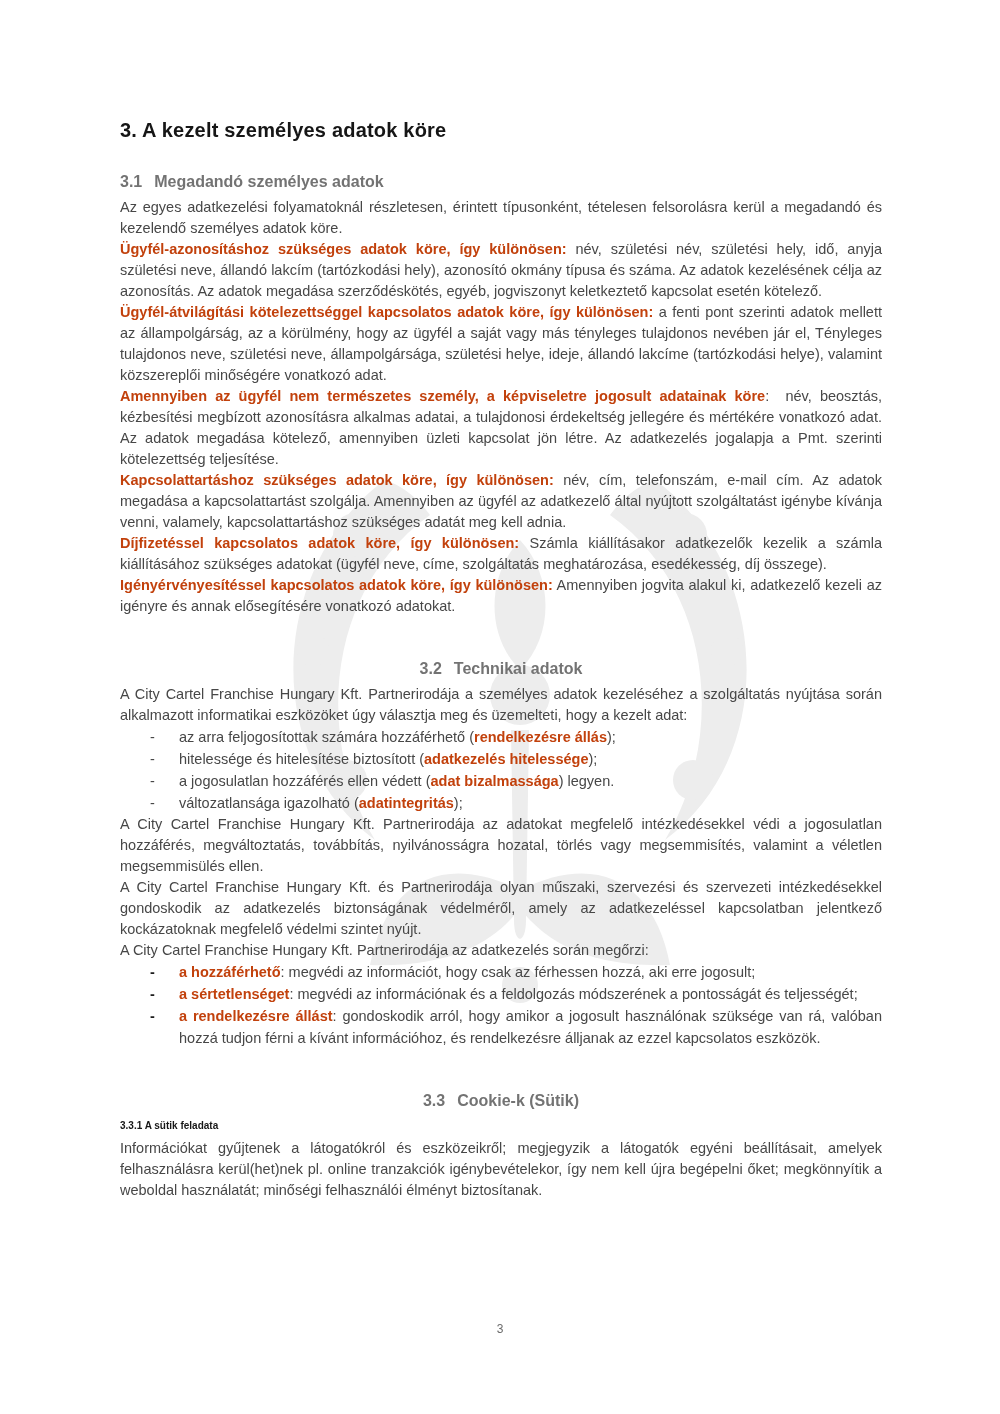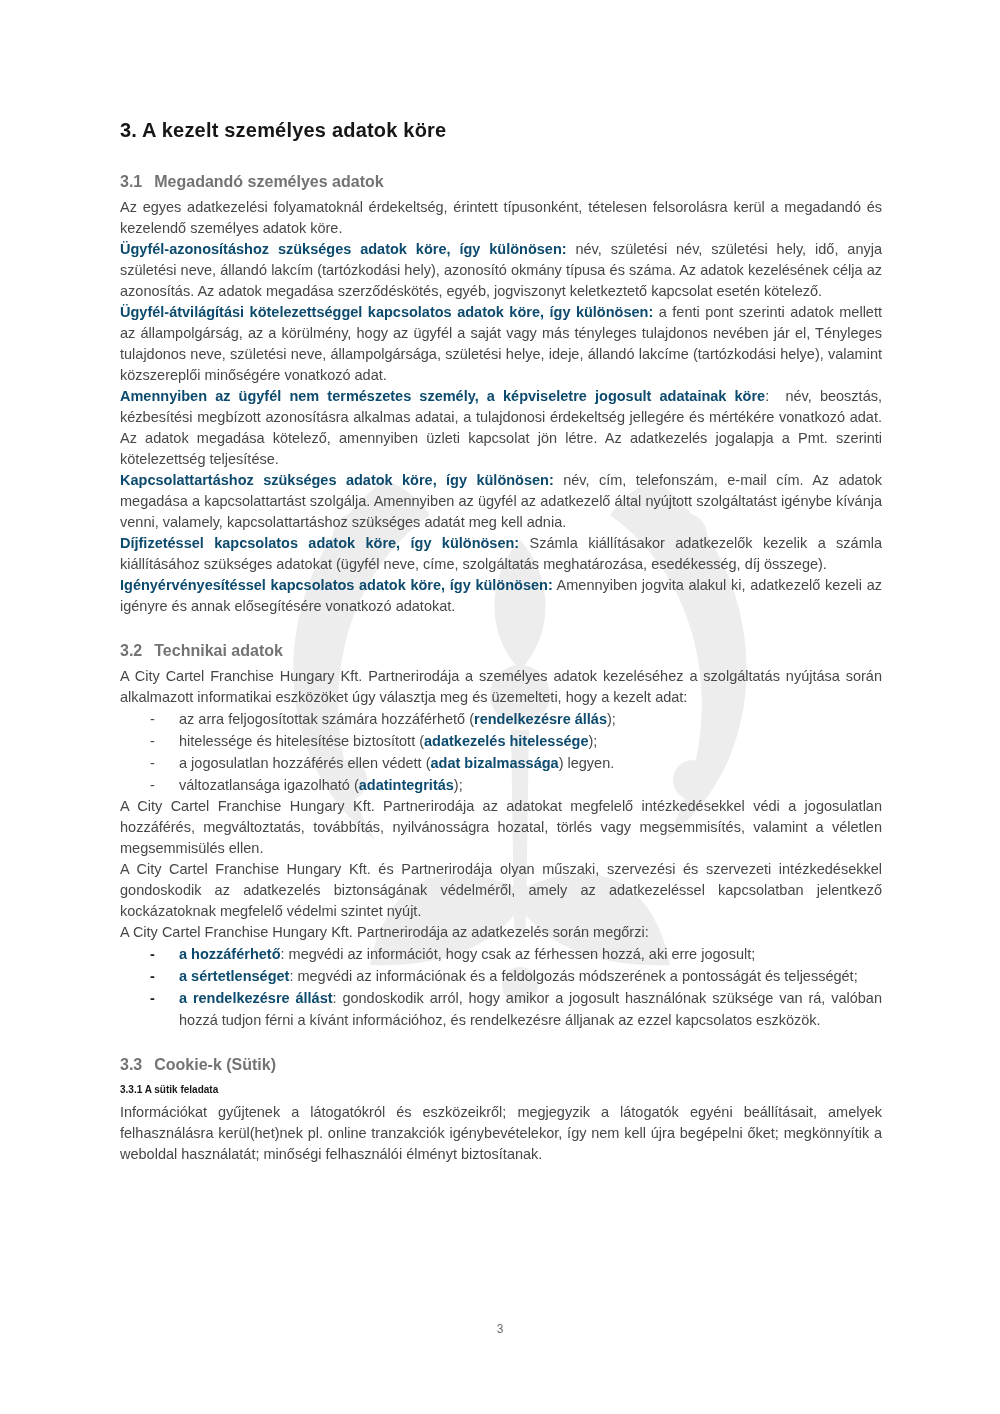--- a/index.html
+++ b/index.html
@@ -60,25 +60,25 @@
     margin-top: 2px;
     margin-bottom: 3px;
   }
 
   p.para {
     text-align: justify;
     margin: 0;
   }
   p.para b, li b, .lead {
     font-weight: 700;
-    color: #0c4a6e;
+    color: #c2410c;
   }
 
   .gap-sm { margin-top: 19px; }
-  .gap-md { margin-top: 24px; }
+  .gap-md { margin-top: 42px; text-align: center; }
   .gap-lg { margin-top: 30px; }
 
   ul.dash-list {
     list-style: none;
     margin: 0;
     padding-left: 28px;
   }
   ul.dash-list li {
     position: relative;
     padding-left: 31px;
@@ -138,21 +138,21 @@
     </g>
   </svg>
 
   <div class="content">
 
     <h1 class="doc-title">3. A kezelt személyes adatok köre</h1>
 
     <h2 class="sec-title">
       <span class="sec-num">3.1</span><span>Megadandó személyes adatok</span>
     </h2>
-    <p class="para">Az egyes adatkezelési folyamatoknál érdekeltség, érintett típusonként, tételesen felsorolásra kerül a megadandó és kezelendő személyes adatok köre.</p>
+    <p class="para">Az egyes adatkezelési folyamatoknál részletesen, érintett típusonként, tételesen felsorolásra kerül a megadandó és kezelendő személyes adatok köre.</p>
 
     <p class="para gap-sm">
       <b>Ügyfél-azonosításhoz szükséges adatok köre, így különösen:</b><span> név, születési név, születési hely, idő, anyja születési neve, állandó lakcím (tartózkodási hely), azonosító okmány típusa és száma. Az adatok kezelésének célja az azonosítás. Az adatok megadása szerződéskötés, egyéb, jogviszonyt keletkeztető kapcsolat esetén kötelező.</span>
     </p>
     <p class="para">
       <b>Ügyfél-átvilágítási kötelezettséggel kapcsolatos adatok köre, így különösen:</b><span> a fenti pont szerinti adatok mellett az állampolgárság, az a körülmény, hogy az ügyfél a saját vagy más tényleges tulajdonos nevében jár el, Tényleges tulajdonos neve, születési neve, állampolgársága, születési helye, ideje, állandó lakcíme (tartózkodási helye), valamint közszereplői minőségére vonatkozó adat.</span>
     </p>
     <p class="para">
       <b>Amennyiben az ügyfél nem természetes személy, a képviseletre jogosult adatainak köre</b><span>:&nbsp; név, beosztás, kézbesítési megbízott azonosításra alkalmas adatai, a tulajdonosi érdekeltség jellegére és mértékére vonatkozó adat. Az adatok megadása kötelező, amennyiben üzleti kapcsolat jön létre. Az adatkezelés jogalapja a Pmt. szerinti kötelezettség teljesítése.</span>
     </p>

